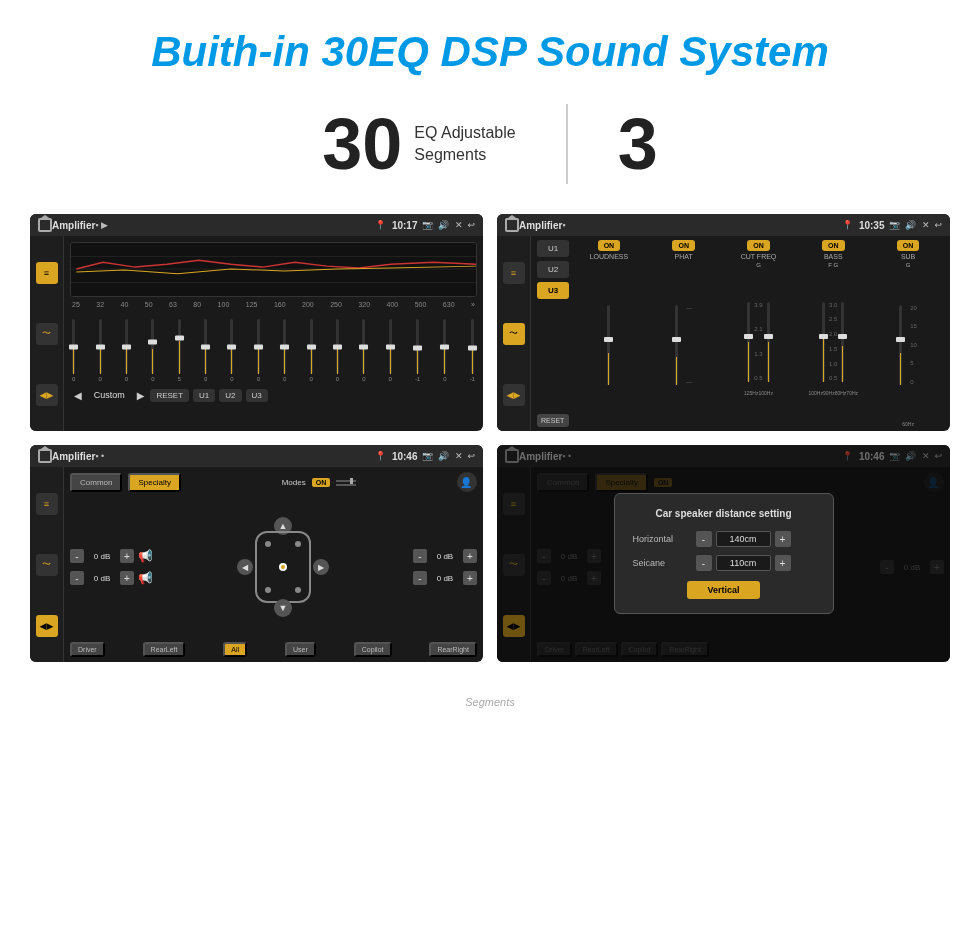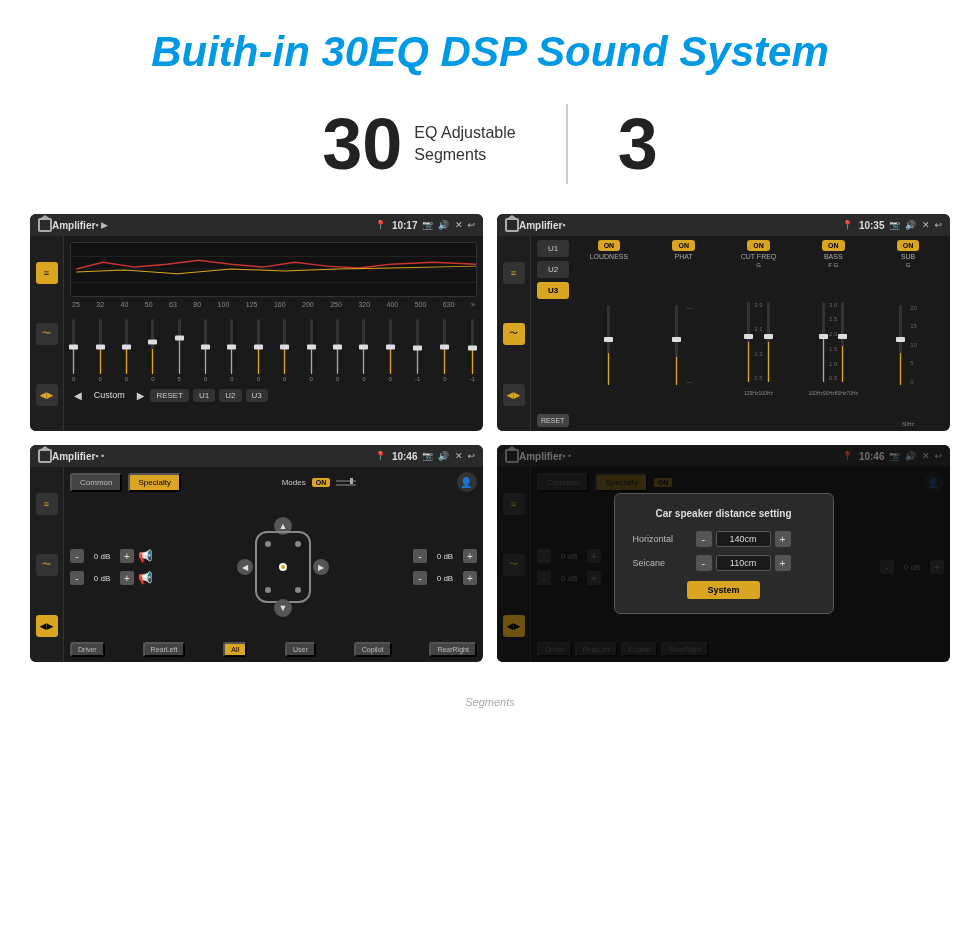--- a/index.html
+++ b/index.html
@@ -1039,21 +1039,21 @@
 
           <div class="dialog-row">
             <span class="dialog-row-label">Seicane</span>
             <div class="dialog-input-group">
               <div class="dialog-minus">-</div>
               <div class="dialog-value-box">110cm</div>
               <div class="dialog-plus">+</div>
             </div>
           </div>
 
-          <button class="dialog-confirm-btn">System</button>
+          <button class="dialog-confirm-btn">Vertical</button>
         </div>
       </div>
     </div>
   </div>
 
 </div>
 
 <div class="watermark">Segments</div>
 
 </body></html>

